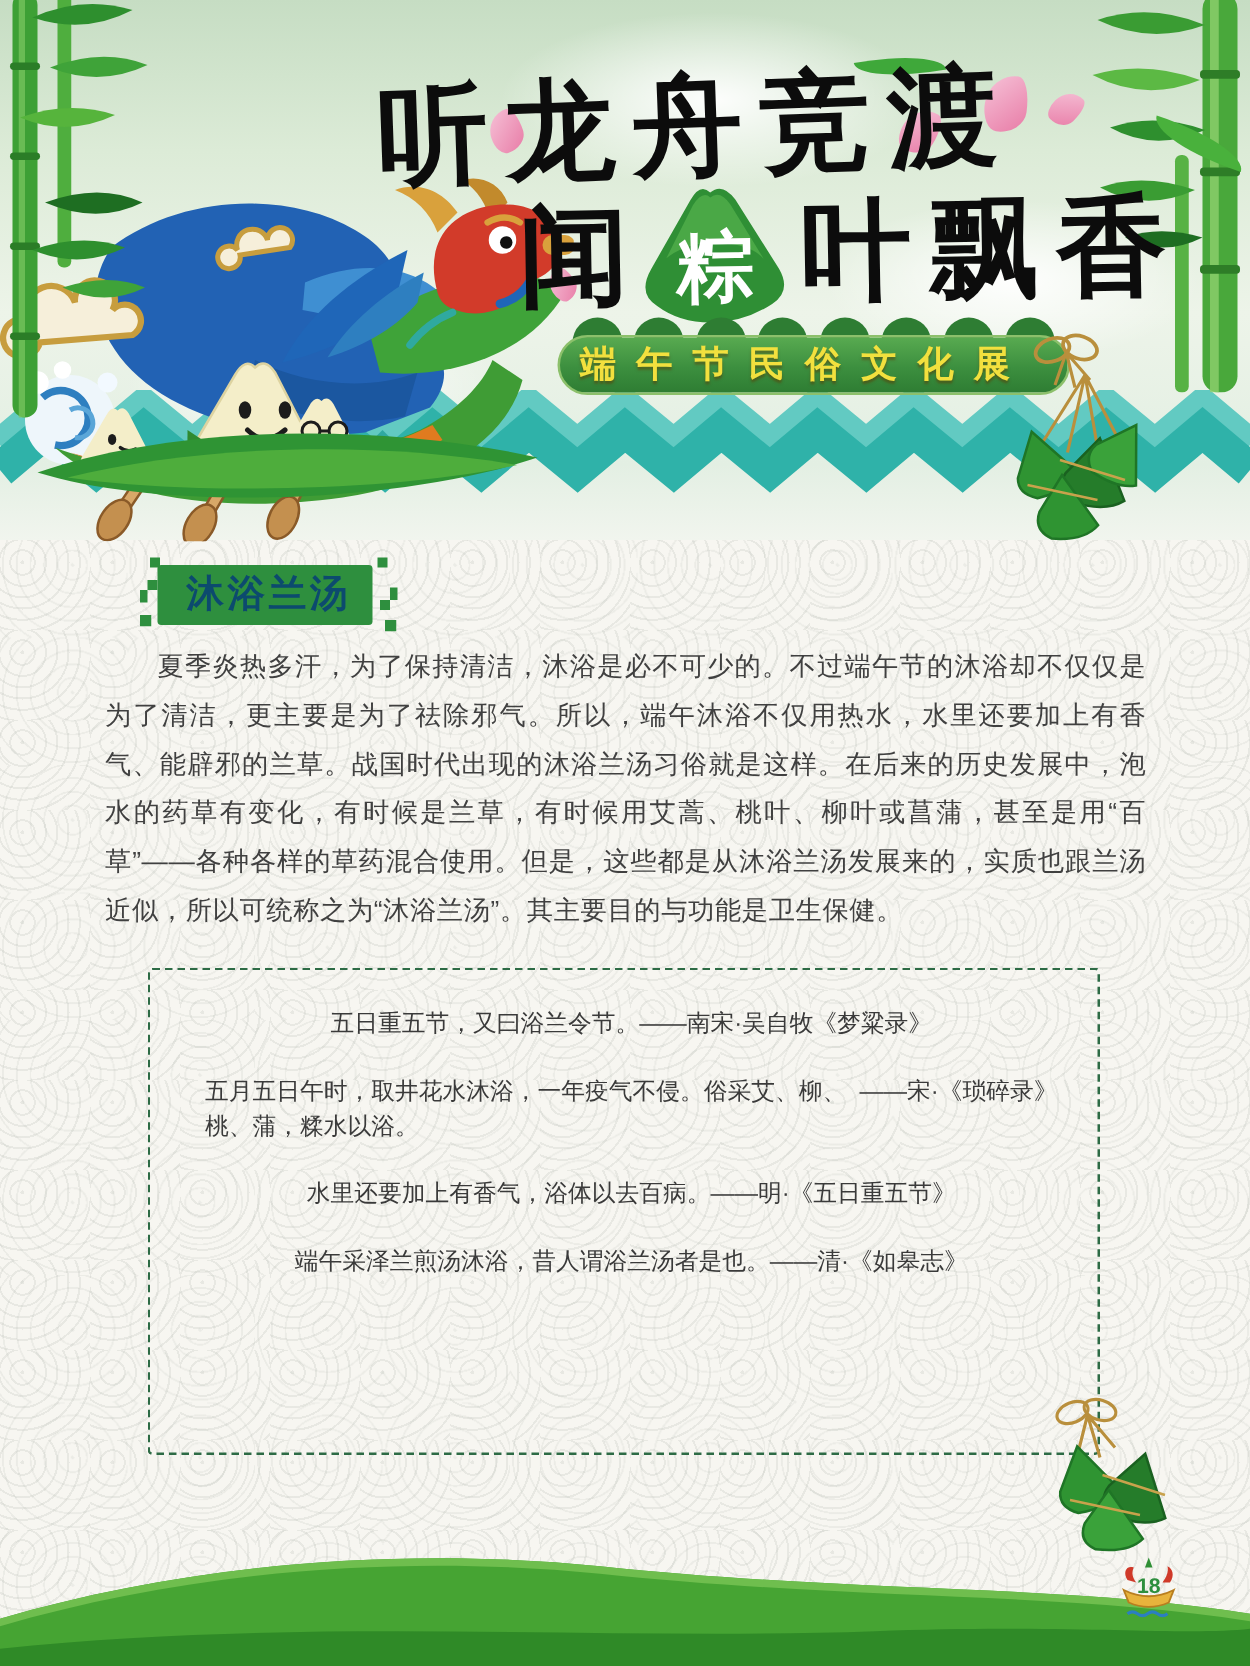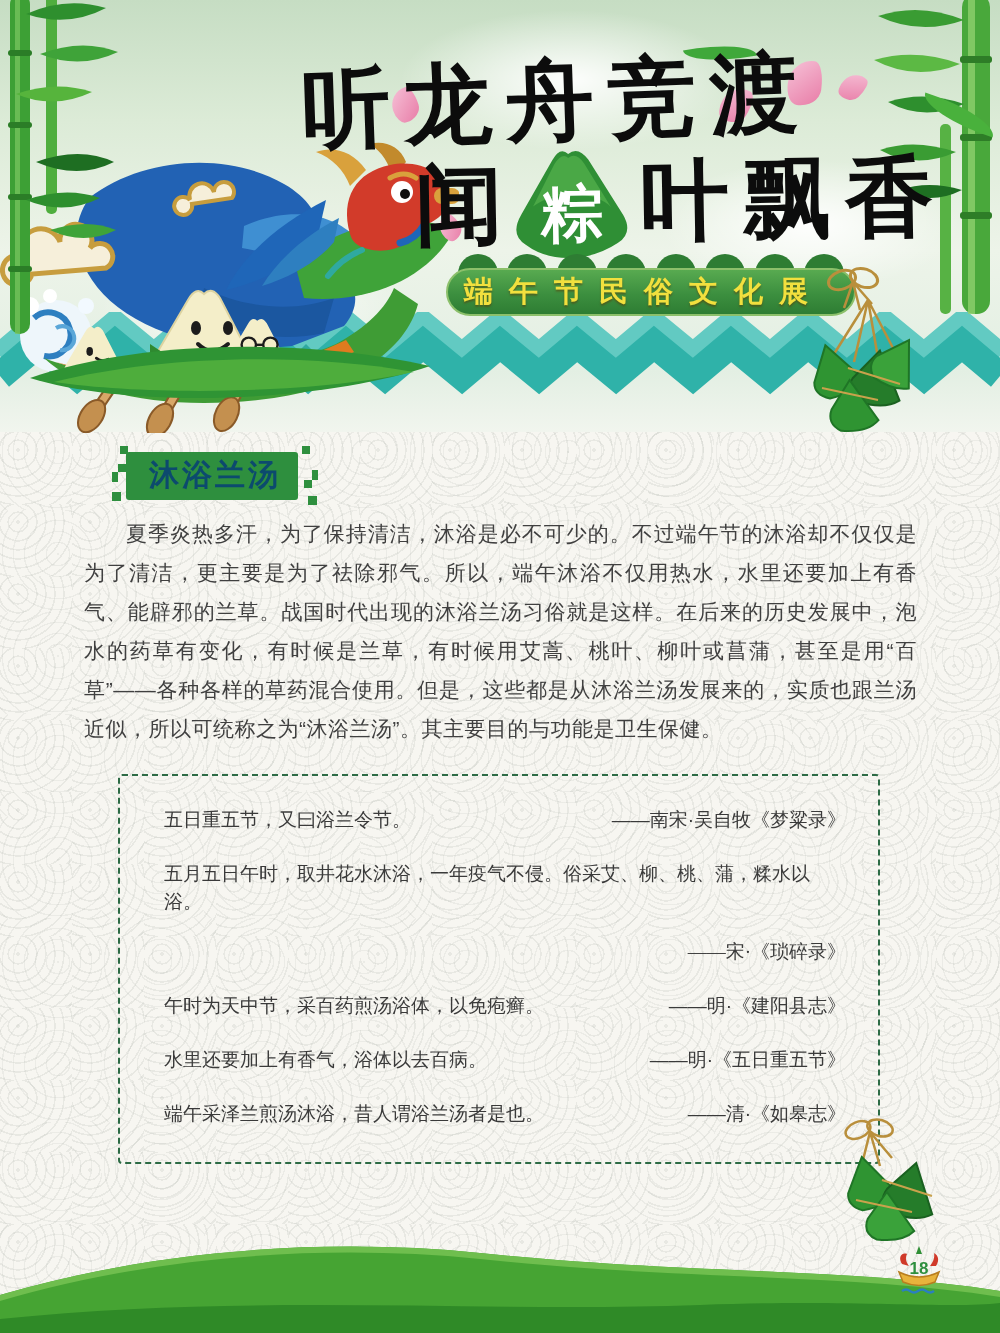--- a/index.html
+++ b/index.html
@@ -60,24 +60,24 @@
   
   .sec-head{position:absolute;left:110px;top:444px;width:210px;height:64px;z-index:3;}
   .sec-head .sec-label{position:absolute;inset:0;display:flex;align-items:center;justify-content:center;
       padding-bottom:2px;font-size:30px;font-weight:bold;color:#0c4a6e;letter-spacing:3px;}
 
   .paragraph{position:absolute;left:84px;top:514px;width:833px;z-index:3;
       font-size:21px;line-height:39px;color:#404040;text-align:justify;text-indent:2em;letter-spacing:.5px;}
 
   .quote-box{position:absolute;left:118px;top:774px;width:762px;height:390px;z-index:3;
       border:2px dashed #2d6b45;border-radius:4px;box-sizing:border-box;
-      display:flex;flex-direction:column;gap:26px;padding:30px 32px 0 44px;}
+      display:flex;flex-direction:column;gap:26px;padding:30px 32px 0 44px;align-items:center;}
   .quote-row{display:flex;justify-content:space-between;align-items:baseline;
       font-size:19px;line-height:28px;color:#3a3a3a;}
-  .quote-row.stacked{flex-direction:column;align-items:stretch;gap:22px;font-family:Liberation Serif, serif;}
+  .quote-row.stacked{flex-direction:row;align-items:stretch;gap:0;}
   .quote-row.stacked .q-src{text-align:right;}
   .q-src{white-space:nowrap;}
 
   
   .footer-wave{position:absolute;left:0;bottom:0;z-index:4;}
   .logo-svg{position:absolute;left:892px;top:1244px;z-index:5;}
 </style>
 </head>
 <body>
 
@@ -303,24 +303,20 @@
   <div class="quote-box">
     <div class="quote-row">
       <span class="q-text">五日重五节，又曰浴兰令节。</span>
       <span class="q-src">——南宋·吴自牧《梦粱录》</span>
     </div>
     <div class="quote-row stacked">
       <span class="q-text">五月五日午时，取井花水沐浴，一年疫气不侵。俗采艾、柳、桃、蒲，糅水以浴。</span>
       <span class="q-src">——宋·《琐碎录》</span>
     </div>
     <div class="quote-row">
-      <span class="q-text">午时为天中节，采百药煎汤浴体，以免疱癣。</span>
-      <span class="q-src">——明·《建阳县志》</span>
-    </div>
-    <div class="quote-row">
       <span class="q-text">水里还要加上有香气，浴体以去百病。</span>
       <span class="q-src">——明·《五日重五节》</span>
     </div>
     <div class="quote-row">
       <span class="q-text">端午采泽兰煎汤沐浴，昔人谓浴兰汤者是也。</span>
       <span class="q-src">——清·《如皋志》</span>
     </div>
   </div>
 
   <svg class="zongzi-corner" width="130" height="135" viewBox="0 0 130 135">

